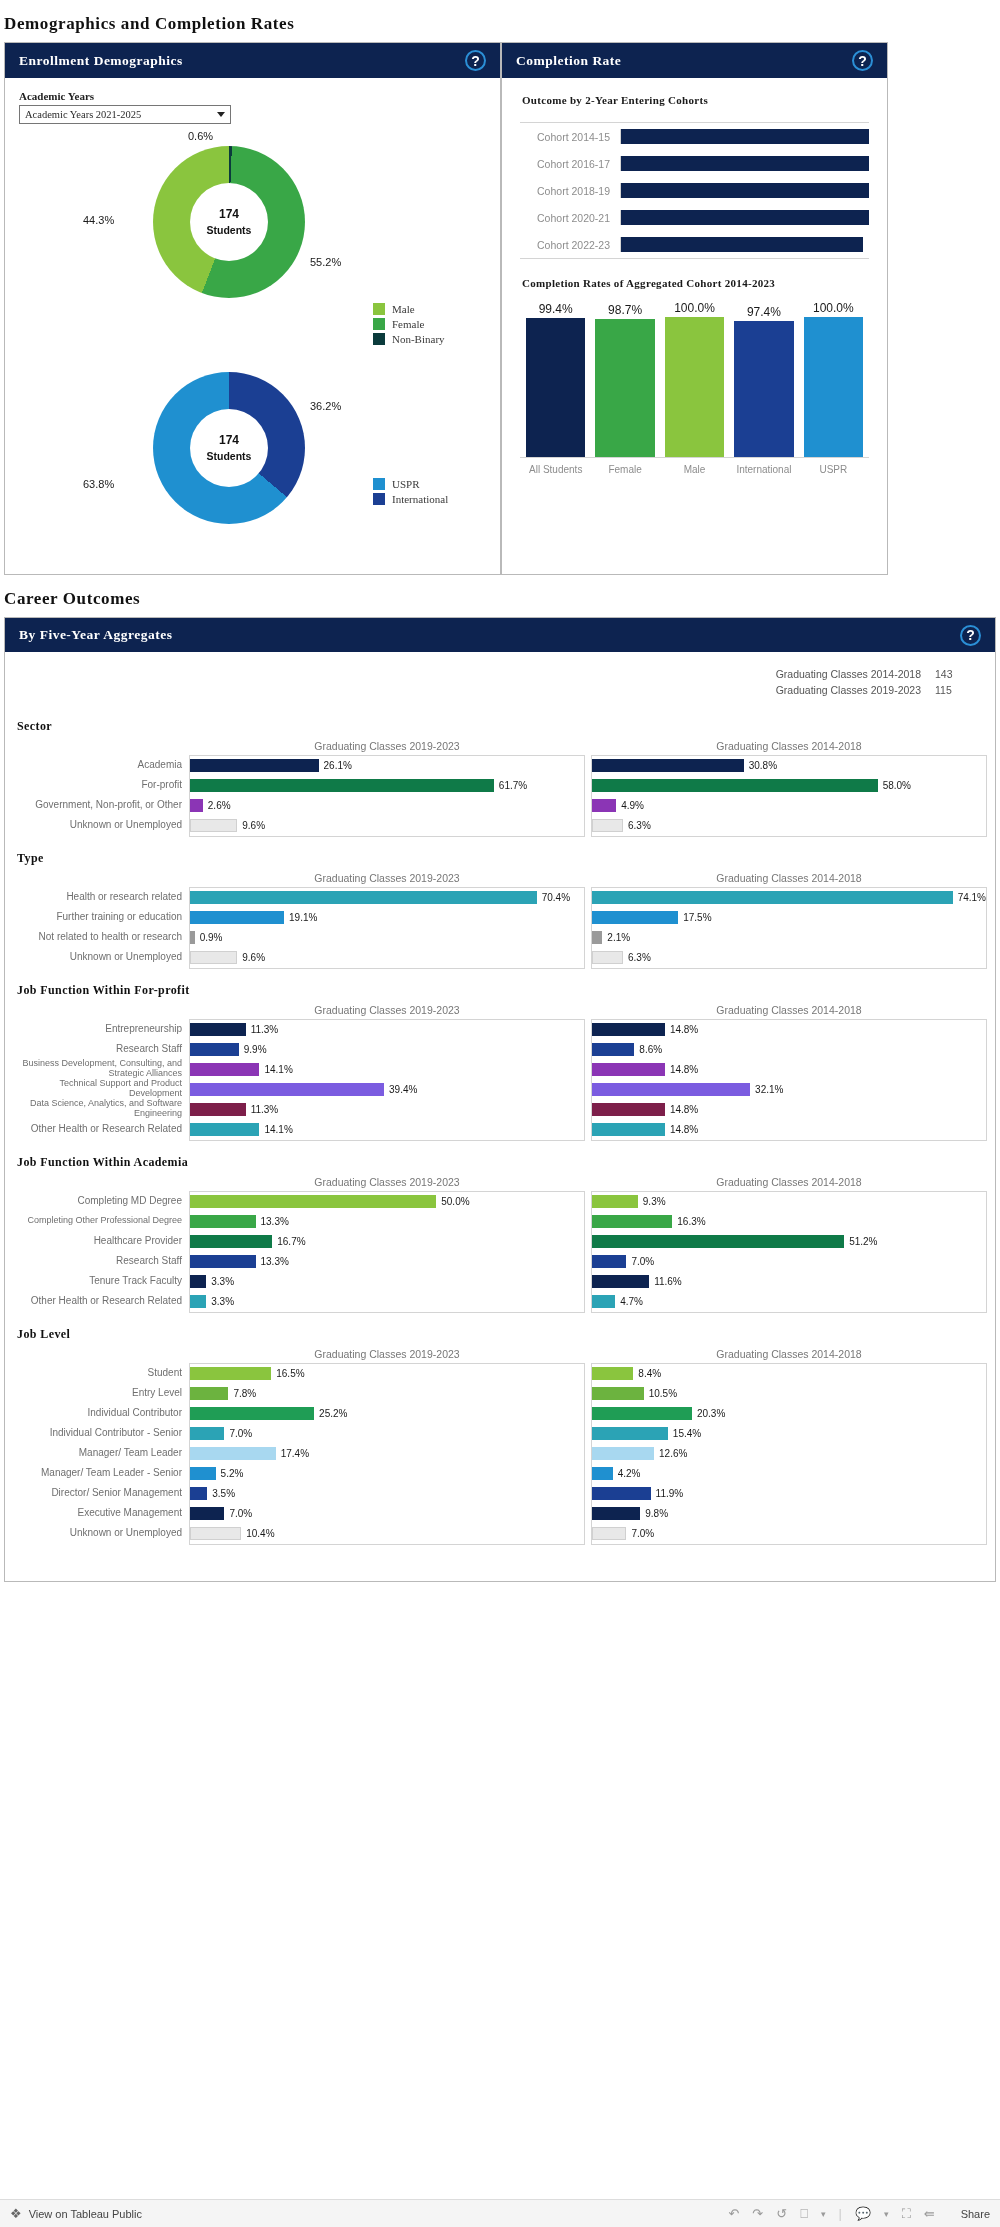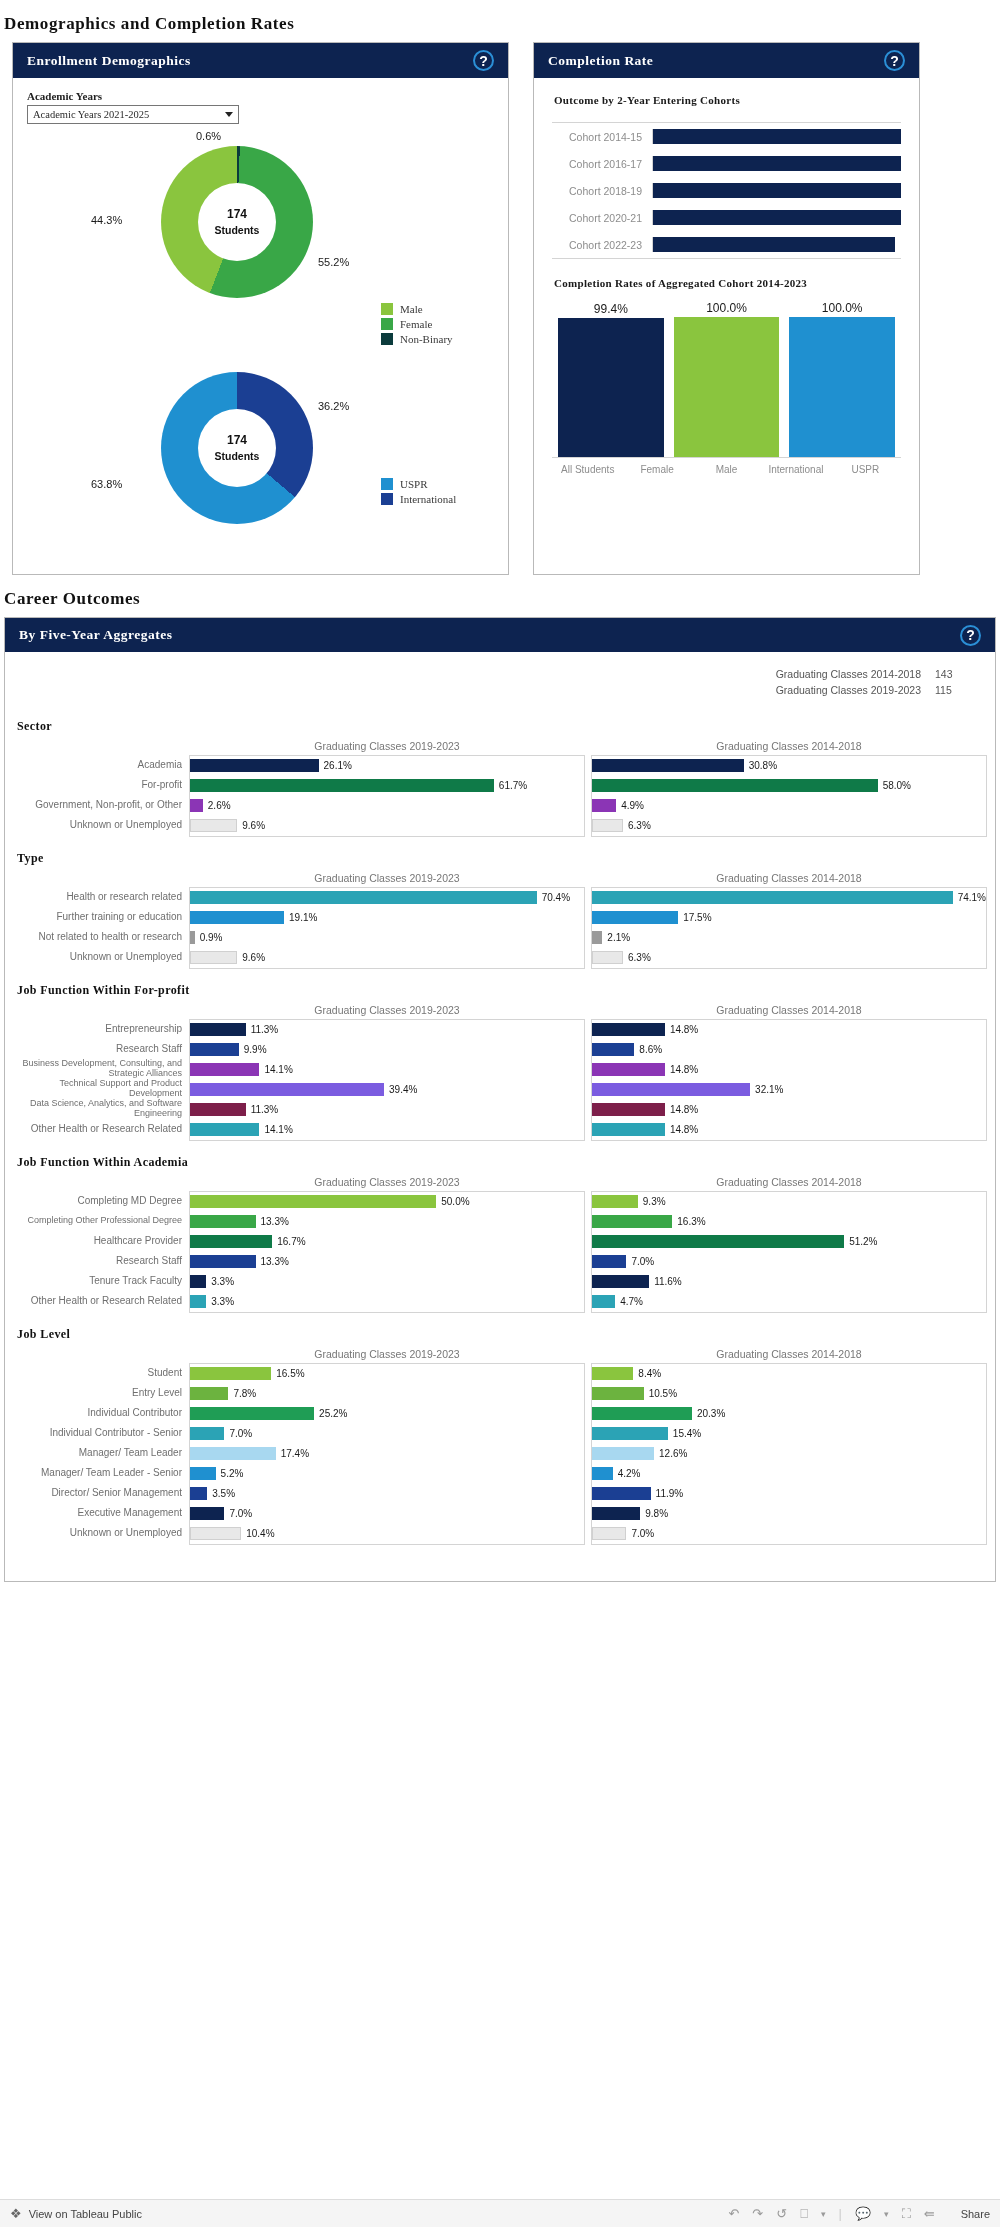--- a/index.html
+++ b/index.html
@@ -33,21 +33,21 @@
   .help{
     width:21px;height:21px;border-radius:50%;
     border:2px solid #2b8fd6; color:#fff;
     display:flex;align-items:center;justify-content:center;
     font-size:14px;font-weight:bold;line-height:1;
     font-family:"Liberation Sans", sans-serif;
     cursor:pointer;
   }
 
   
-  .toprow{ display:flex; gap:24px; padding:0 12px; }
+  .toprow{ display:flex; gap:0; padding:0 4px; }
   .left-panel{ width:497px; }
   .right-panel{ width:387px; }
 
   .body-pad{ padding:12px 14px 10px 14px; }
 
   .filter-label{
     font-family:"Liberation Serif", serif;
     font-weight:bold;font-size:11px;color:#222;margin:4px 0 3px 14px;
   }
   .filter-box{
@@ -250,22 +250,30 @@
           </div>
 
         <div class="sub-h" style="margin-top:18px;">Completion Rates of Aggregated Cohort 2014-2023</div>
         <div class="bars-area">
           <div class="bcols" id="agg-bars">
               <div class="bcol">
                 <div class="bval">99.4%</div>
                 <div class="bbar" style="background: rgb(13, 35, 80); height: 139.16px;"></div>
               </div>
               <div class="bcol">
+                <div class="bval">98.7%</div>
+                <div class="bbar" style="background: rgb(57, 167, 71); height: 138.18px;"></div>
+              </div>
+              <div class="bcol">
                 <div class="bval">100.0%</div>
                 <div class="bbar" style="background: rgb(138, 197, 62); height: 140px;"></div>
+              </div>
+              <div class="bcol">
+                <div class="bval">97.4%</div>
+                <div class="bbar" style="background: rgb(27, 63, 147); height: 136.36px;"></div>
               </div>
               <div class="bcol">
                 <div class="bval">100.0%</div>
                 <div class="bbar" style="background: rgb(31, 144, 208); height: 140px;"></div>
               </div>
             </div>
           <div class="bxlabels" id="agg-labels">
               <div>All Students</div>
               <div>Female</div>
               <div>Male</div>

